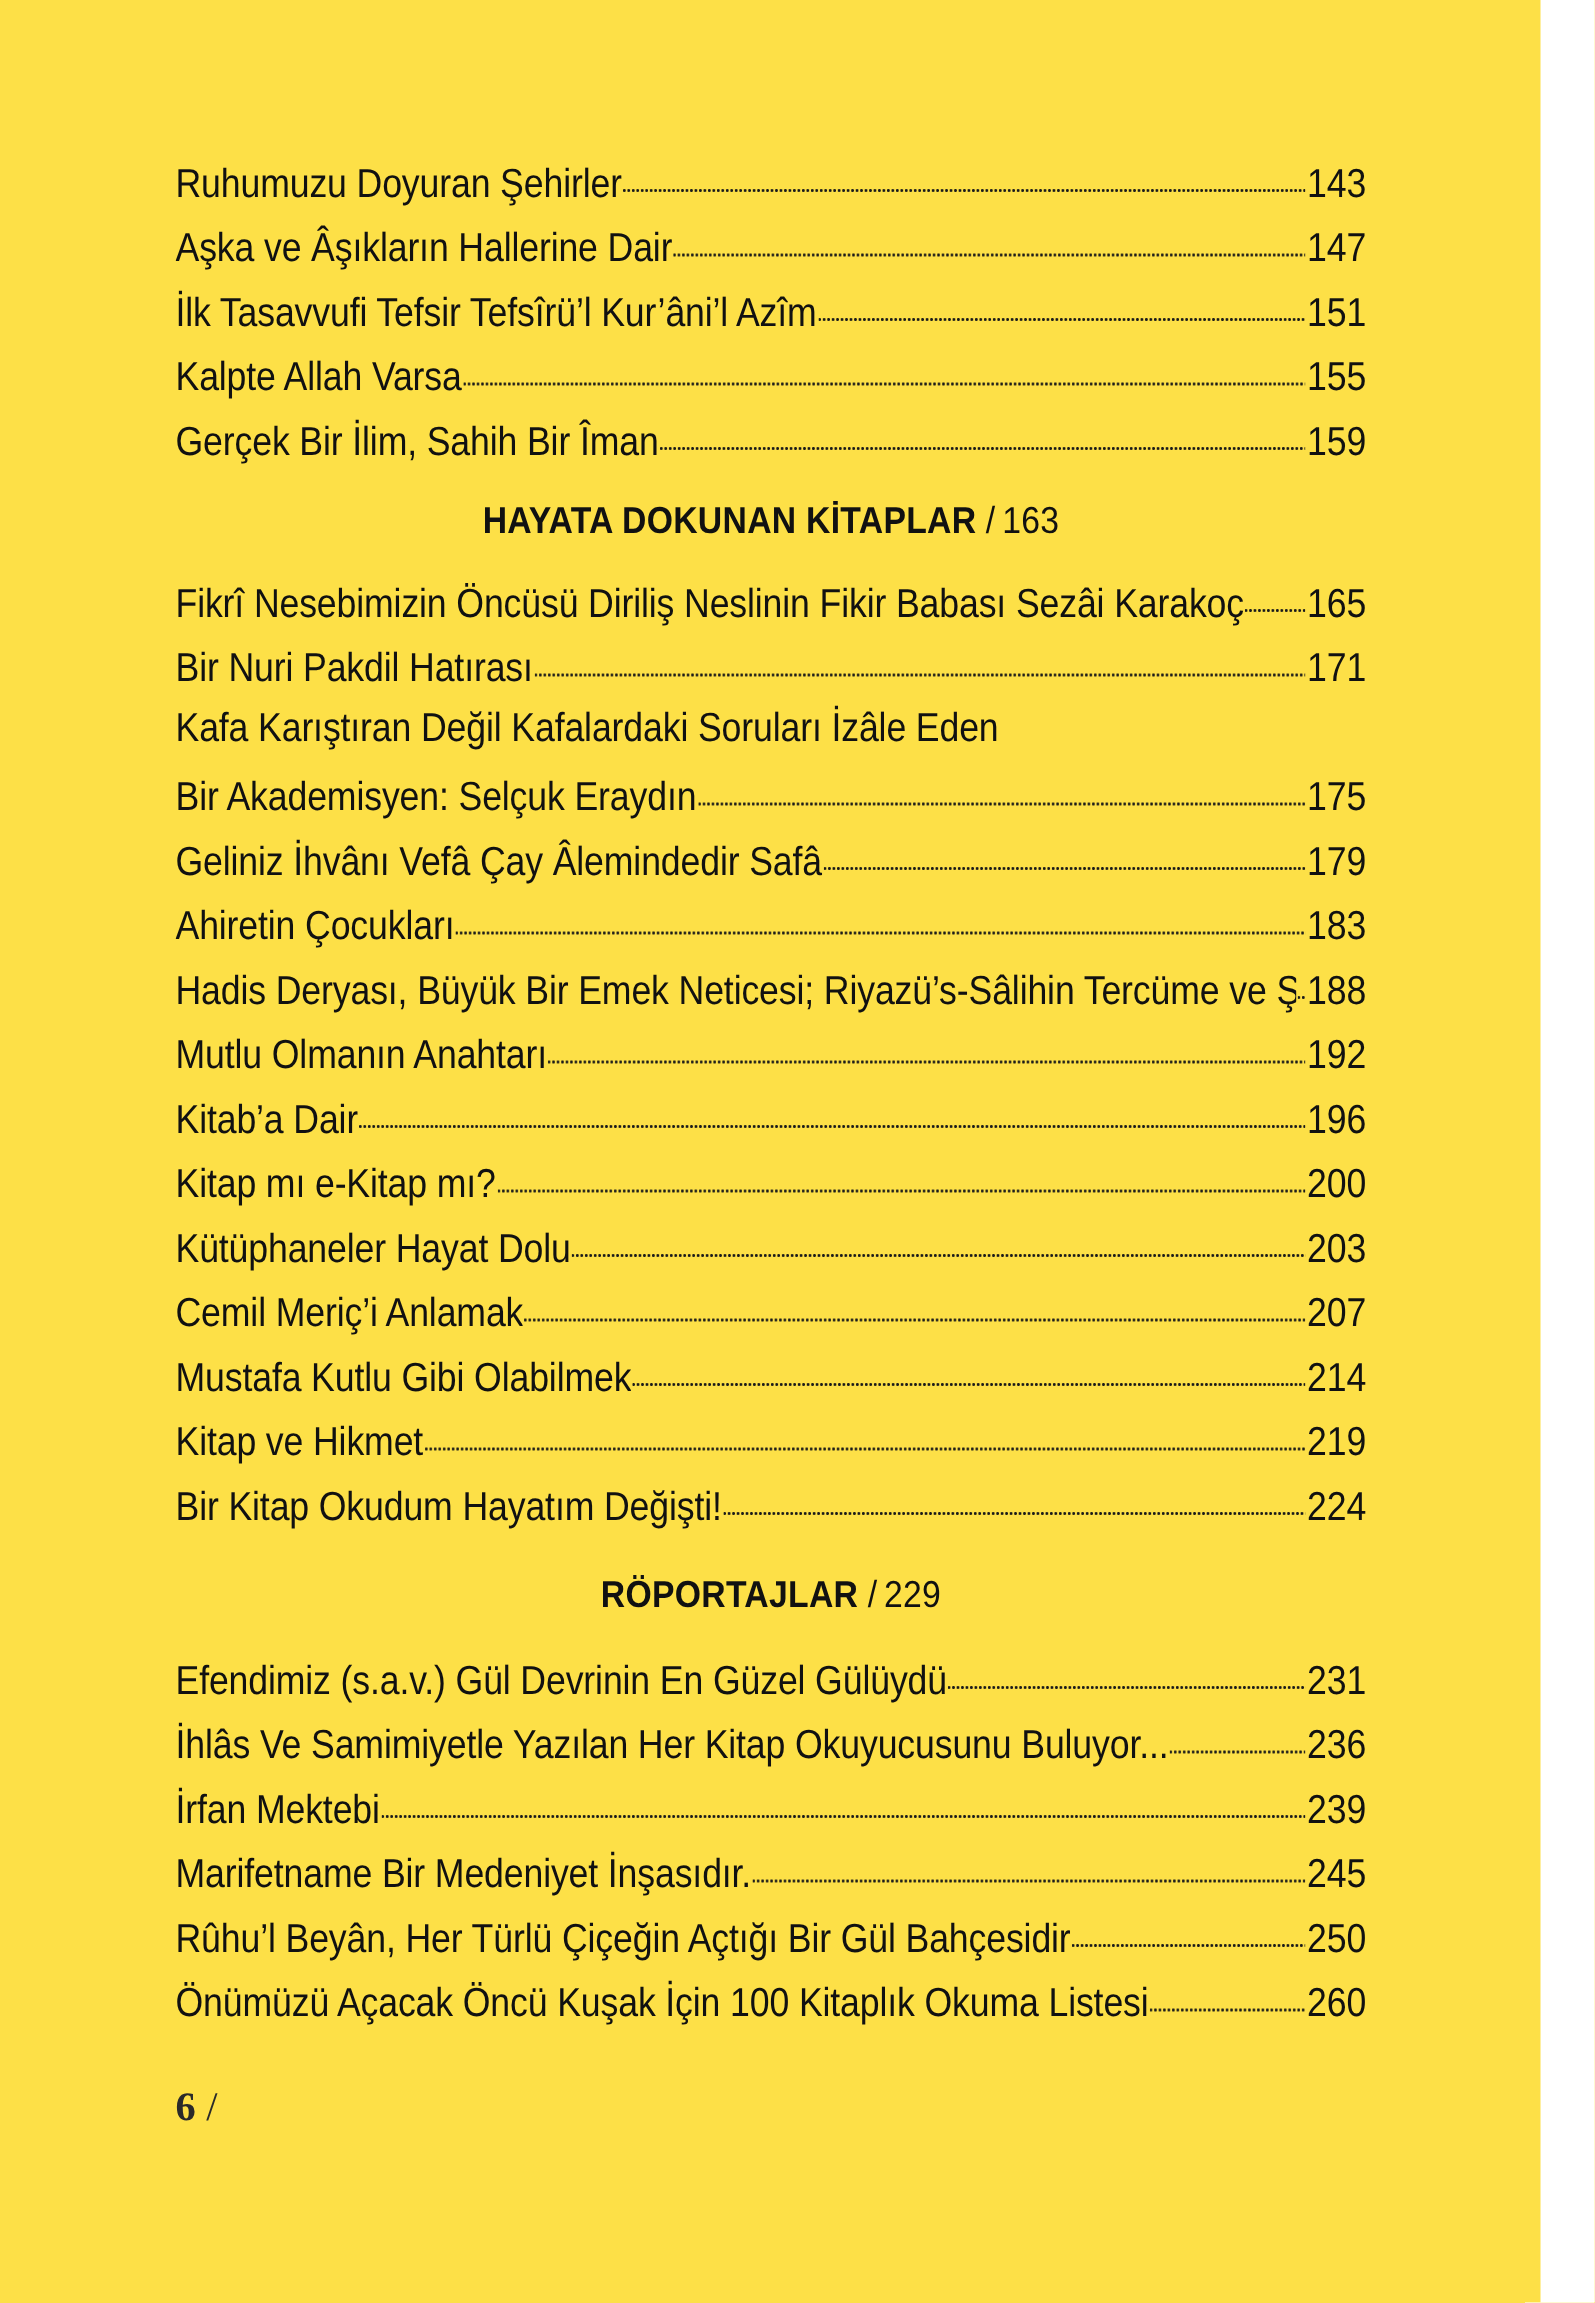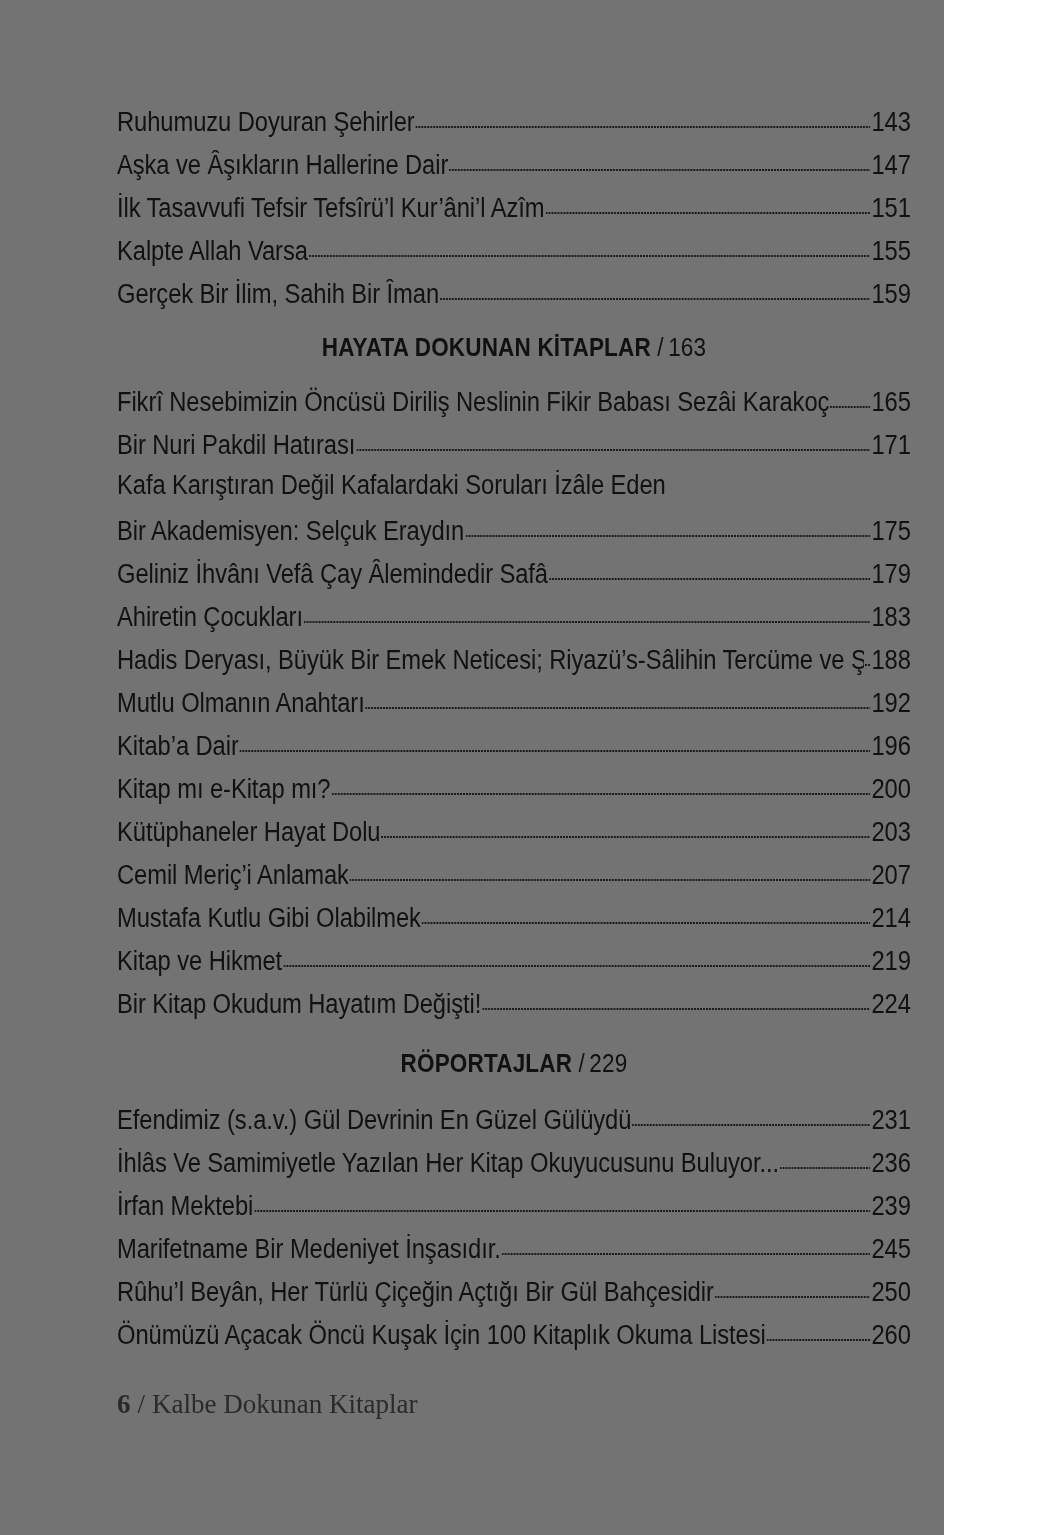--- a/index.html
+++ b/index.html
@@ -3,23 +3,23 @@
 <meta charset="utf-8">
 <style>
   html, body {
     margin: 0;
     padding: 0;
     background: #ffffff;
   }
 
   .page {
     position: relative;
-    width: 944px;
+    width: 1027px;
     height: 1535px;
-    background: #737373;
+    background: #fde047;
     box-sizing: border-box;
     font-family: "Liberation Sans", "DejaVu Sans", sans-serif;
     color: #111111;
     overflow: hidden;
     padding-left: 11px;
   }
 
   .toc {
     position: absolute;
     left: 117px;
@@ -260,16 +260,15 @@
       <div class="entry">
         <span class="title">Önümüzü Açacak Öncü Kuşak İçin 100 Kitaplık Okuma Listesi</span>
         <span class="leader"></span>
         <span class="pageno">260</span>
       </div>
     </div>
 
   <div class="footer">
     <span class="folio">6</span>
     <span class="fsep">/</span>
-    <span class="btitle">Kalbe Dokunan Kitaplar</span>
   </div>
 
 </div>
 
 </body></html>

